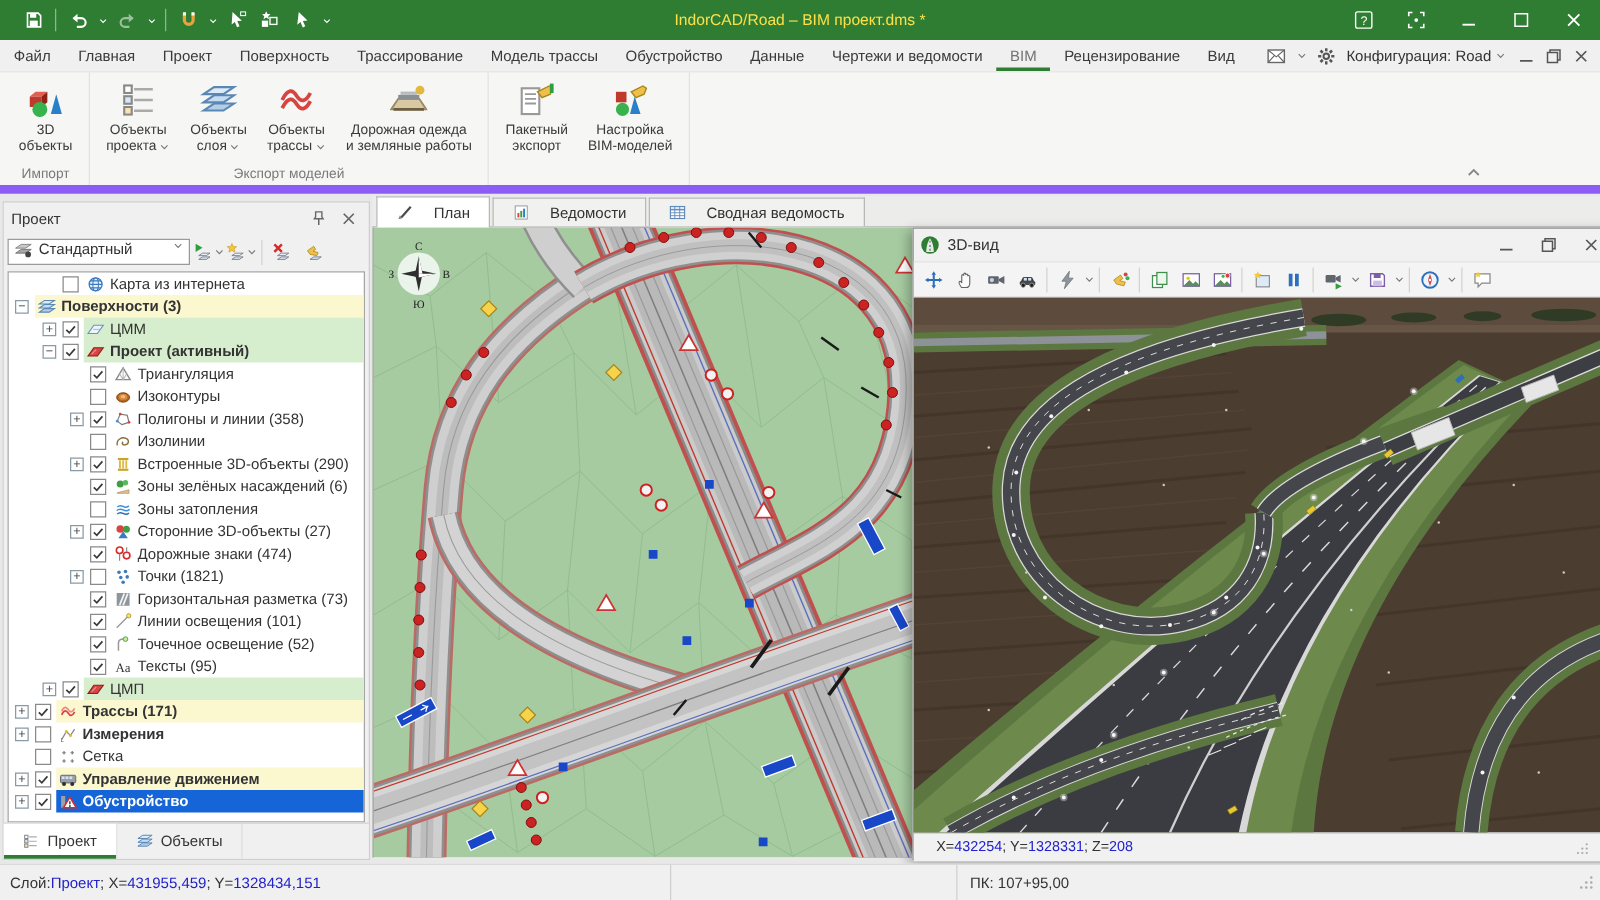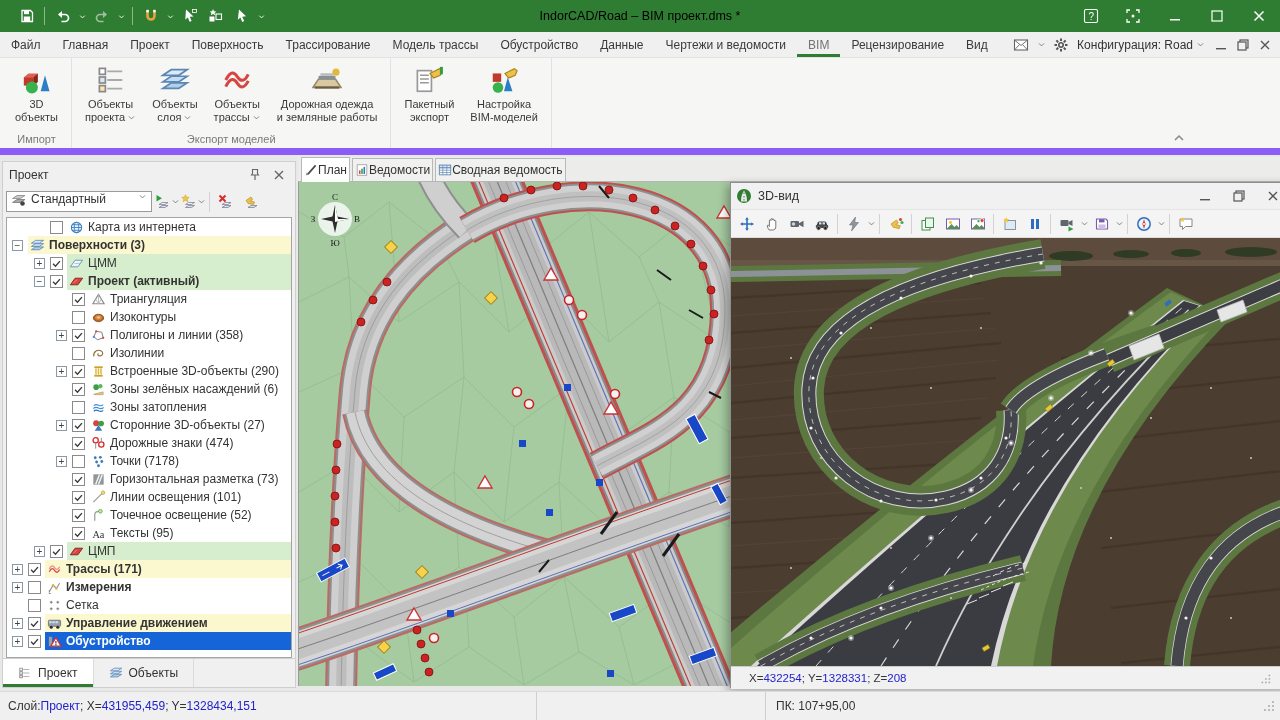--- a/index.html
+++ b/index.html
@@ -8,21 +8,21 @@
   #app{position:absolute;inset:0}
   .icn{display:inline-flex;flex:none}
   .icn svg{width:16px;height:16px}
   .icn.sm svg{width:9px;height:9px}
   .icn.t15 svg{width:15px;height:15px}
   .icn.t14 svg{width:14px;height:14px}
   .icn.big svg{width:30px;height:30px}
   .vsep{width:1px;height:18px;background:rgba(255,255,255,.45);margin:0 4px;flex:none}
   .dsep{width:1px;height:20px;background:#d2d2d2;margin:0 3px;flex:none}
   
-  .titlebar{position:absolute;left:0;top:0;width:100%;height:32px;background:#2f7d33;display:flex;align-items:center;color:#000000}
+  .titlebar{position:absolute;left:0;top:0;width:100%;height:32px;background:#2f7d33;display:flex;align-items:center;color:#fde047}
   .qat{display:flex;align-items:center;gap:1px;padding-left:14px;z-index:2}
   .tbtn{display:flex;align-items:center;justify-content:center;cursor:default}
   .qat .tbtn{width:25px;height:24px}
   .title{position:absolute;left:0;right:0;text-align:center;font-size:12.5px;pointer-events:none}
   .wincontrols{margin-left:auto;display:flex;z-index:2}
   .wincontrols .tbtn{width:42px;height:32px}
   
   .menubar{position:absolute;top:32px;left:0;width:100%;height:26px;background:#f0f0f0;display:flex;align-items:stretch;border-bottom:1px solid #e3e3e3;box-sizing:border-box}
   .menu-items{display:flex}
   .mitem{padding:0 11px;display:flex;align-items:center;color:#3a3a3a}
@@ -60,21 +60,21 @@
   .thl.bg-yellow{background:#fbf7cf}
   .thl.bg-green{background:#d6eecd}
   .thl.bg-selected{background:#1565d8;color:#fff}
   .tlabel{white-space:nowrap;overflow:hidden}
   .bold{font-weight:bold}
   .ptabs{position:absolute;left:0;right:0;bottom:0;height:28px;border-top:1px solid #cfcfcf;display:flex;background:#f0f0f0}
   .ptab{display:flex;align-items:center;gap:6px;padding:0 15px;border-right:1px solid #dcdcdc}
   .ptab.active{background:#fff;box-shadow:inset 0 -3px 0 #2e7d32}
   
   .doc-tabs{position:absolute;left:298px;top:157px;right:0;height:25px;display:flex;align-items:flex-end;background:#ececeb;border-bottom:1px solid #b5b5b5;padding-left:3px;box-sizing:border-box}
-  .dtab{display:flex;align-items:center;gap:0;height:22px;padding:0 2px;background:#f1f1ef;border:1px solid #b8b8b8;border-bottom:none;margin-right:2px}
+  .dtab{display:flex;align-items:center;gap:16px;height:22px;padding:0 15px;background:#f1f1ef;border:1px solid #b8b8b8;border-bottom:none;margin-right:2px}
   .dtab.active{background:#fff;height:24px;margin-bottom:-1px}
   .plan-view{position:absolute;left:298px;top:182px;width:982px;height:504px;overflow:hidden;border-left:1px solid #9a9a9a;box-sizing:border-box}
   
   .v3d{position:absolute;left:730px;top:182px;width:561px;height:506px;background:#f1f1f1;border:1px solid #8f8f8f;box-sizing:border-box;box-shadow:-3px 3px 9px rgba(0,0,0,.30)}
   .v3d-title{height:26px;display:flex;align-items:center;gap:6px;padding-left:5px}
   .vtext{flex:1;font-size:12.5px;color:#333}
   .v3d-ctrl{display:flex}
   .v3d-ctrl .tbtn{width:34px;height:26px}
   .v3d-tb{height:27px;display:flex;align-items:center;padding:0 3px;background:#f4f4f4;border-top:1px solid #e4e4e4;border-bottom:1px solid #dcdcdc}
   .v3d-tb .tbtn{width:25px;height:24px}
@@ -783,21 +783,21 @@
           <span class="thl">
             <span class="icn t15">
               <svg viewBox="0 0 16 16">
                 <circle cx="4.5" cy="4" r="1.5" fill="#3a7abf"></circle>
                 <circle cx="10" cy="3.5" r="1.5" fill="#3a7abf"></circle>
                 <circle cx="6" cy="8.5" r="1.5" fill="#3a7abf"></circle>
                 <circle cx="11.5" cy="8" r="1.5" fill="#3a7abf"></circle>
                 <circle cx="8" cy="12.5" r="1.5" fill="#3a7abf"></circle>
               </svg>
             </span>
-            <span class="tlabel">Точки (7178)</span>
+            <span class="tlabel">Точки (1821)</span>
           </span>
         </div>
         <div class="trow">
           <span class="tind" style="width: 47px;"></span>
           <span class="texp none"></span>
           <span class="tcb">
             <svg viewBox="0 0 16 16">
               <path d="M3 8.5 L6.5 12 L13 4.5" fill="none" stroke="#3a3a3a" stroke-width="2"></path>
             </svg>
           </span>

